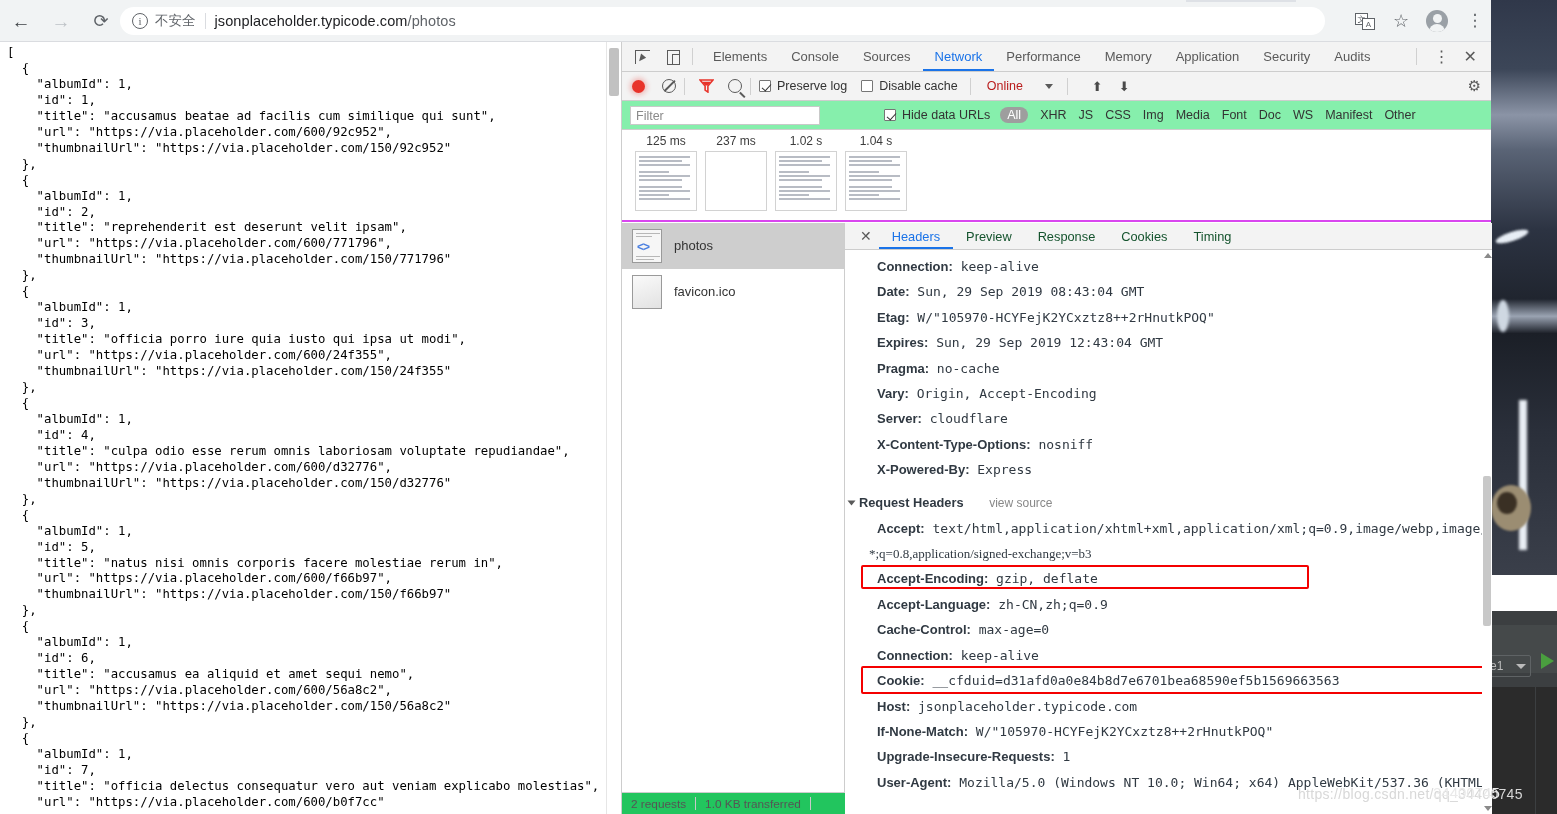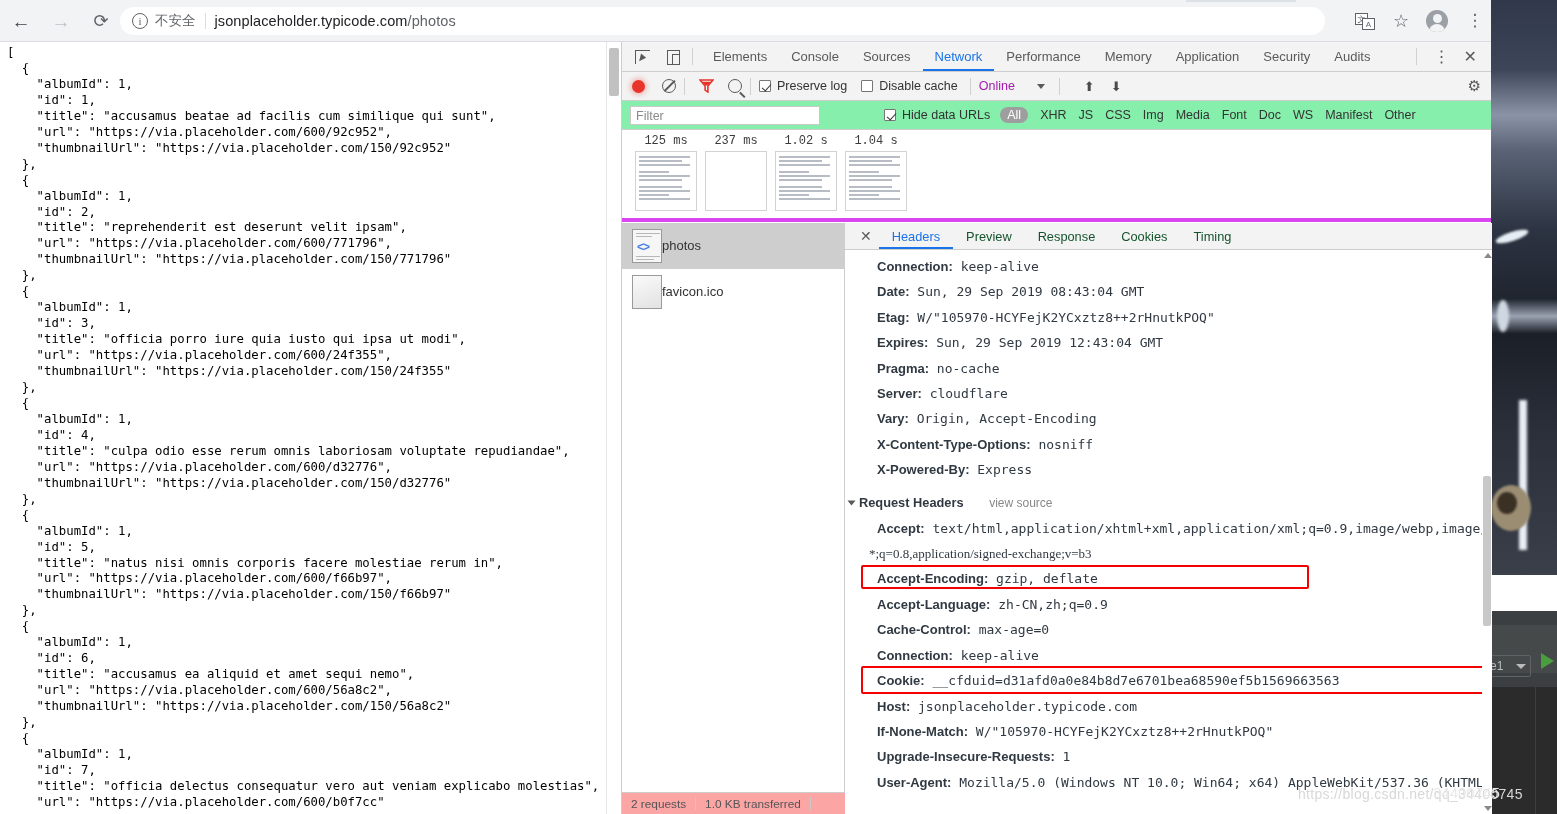--- a/index.html
+++ b/index.html
@@ -86,48 +86,48 @@
   .rec-dot { width:13px; height:13px; border-radius:50%; background:#e8332a; box-shadow:0 0 5px 2px rgba(232,51,42,.30); cursor:pointer; }
   .clear-ic { width:14px; height:14px; border:1.6px solid #5a5a5a; border-radius:50%; margin-left:17px; position:relative; cursor:pointer; }
   .clear-ic::after { content:""; position:absolute; left:-1px; top:5px; width:15px; height:1.6px; background:#5a5a5a; transform:rotate(-45deg); }
   .funnel { width:15px; height:14px; margin-left:6px; cursor:pointer; }
   .search-ic { width:14px; height:14px; border:1.6px solid #5a5a5a; border-radius:50%; margin-left:14px; position:relative; cursor:pointer; }
   .search-ic::after { content:""; position:absolute; right:-5px; bottom:-4px; width:7px; height:1.6px; background:#5a5a5a; transform:rotate(45deg); }
   .cb { width:12px; height:12px; border:1px solid #767676; background:#fff; display:inline-block; vertical-align:-2px; position:relative; border-radius:1px; }
   .cb.on { background:#fff; }
   .cb.on::after { content:""; position:absolute; left:3.5px; top:0.5px; width:4px; height:8px; border:solid #333; border-width:0 1.8px 1.8px 0; transform:rotate(42deg); }
   .tb-label { font-size:12.5px; color:#333; margin-left:6px; cursor:pointer; }
-  .online-sel { font-size:12.5px; color:#a21caf; cursor:pointer; }
+  .online-sel { font-size:12.5px; color:#b91c1c; margin-left:8px; cursor:pointer; }
   .caret-dn { width:0; height:0; border-left:4px solid transparent; border-right:4px solid transparent; border-top:5px solid #5a5a5a; margin-left:22px; cursor:pointer; }
   .arrow-ic { font-size:13px; color:#4a4a4a; margin-left:16px; cursor:pointer; }
   .gear { margin-left:auto; margin-right:10px; cursor:pointer; font-size:15px; color:#5a5a5a; }
 
   .dt-filterbar { position:relative; height:29px; background:#86efac; border-bottom:1px solid #cdcdcd; display:flex; align-items:center; padding-left:8px; }
   .filter-input { width:190px; height:19px; border:1px solid #c9c9c9; background:#fff; font-size:12.5px; color:#8a8a8a; padding:0 5px; line-height:18px; }
   .ftype { font-size:12.5px; color:#333; margin-left:12px; cursor:pointer; }
   .ftype.all { background:#9e9e9e; color:#fff; border-radius:8px; padding:1px 7px; margin-left:10px; }
 
-  .filmstrip { position:relative; height:92px; background:#fff; border-bottom:4px solid #d946ef; display:flex; padding:4px 0 0 10px;font-family:Liberation Mono, monospace; }
+  .filmstrip { position:relative; height:92px; background:#fff; border-bottom:2px solid #d946ef; display:flex; padding:4px 0 0 10px; }
   .frame { width:68px; margin-right:2px; }
   .frame .ts { font-size:12px; color:#3c3c3c; text-align:center; margin-bottom:3px; }
   .frame .shot { width:62px; height:60px; border:1px solid #d2d2d2; background:#fff; margin:0 auto; padding:4px 3px; overflow:hidden; cursor:pointer; }
   .frame .shot .ln { height:2px; background:#b8bcc4; margin-bottom:2px; }
   .frame .shot .ln.s { width:55%; } .frame .shot .ln.m { width:80%; } .frame .shot .ln.l { width:95%; }
   .frame .shot .gap { height:3px; }
 
   .dt-split { position:absolute; left:0; top:181px; width:870px; height:591px; display:flex; }
   .reqlist { width:223px; border-right:1px solid #cdcdcd; background:#fff; position:relative; }
   .reqlist-head { height:25px; background:#f3f3f3; border-bottom:1px solid #cdcdcd; font-size:13px; color:#333; line-height:25px; padding-left:11px; }
   .req-row { height:46px; display:flex; align-items:center; padding-left:10px; cursor:pointer; border-bottom:1px solid transparent; }
   .req-row.sel { background:#cecece; }
   .doc-ic { width:30px; height:34px; border:1px solid #9a9a9a; background:#f6f6f6; position:relative; flex:none; }
   .doc-ic .tl { position:absolute; left:3px; width:24px; height:1.5px; background:#b7b7b7; }
   .doc-ic .code { position:absolute; left:4px; top:11px; width:22px; height:12px; color:#4a7fe0; font-size:12px; font-weight:bold; line-height:12px; letter-spacing:-1px; }
   .blank-ic { width:30px; height:34px; border:1px solid #9a9a9a; background:linear-gradient(160deg,#fafafa,#e2e2e2); flex:none; }
-  .req-name { font-size:13px; color:#333; }
+  .req-name { font-size:13px; color:#333; margin-left:12px; }
 
   .details { flex:1; background:#fff; position:relative; overflow:hidden; }
   .det-tabbar { height:27px; background:#f3f3f3; border-bottom:1px solid #cdcdcd; display:flex; align-items:center; padding-left:8px; }
   .det-x { font-size:14px; color:#5a5a5a; padding:0 7px; cursor:pointer; }
   .det-tab { font-size:12.8px; color:#14532d; padding:0 13px; height:26px; line-height:27px; cursor:pointer; }
   .det-tab.active { color:#1a73e8; border-bottom:2px solid #1a73e8; }
 
   .hdr-body { position:absolute; left:0; top:27px; right:0; bottom:0; overflow:hidden; padding-top:4px; }
   .hdr-line { font-size:13px; line-height:25.4px; color:#303942; font-family:"DejaVu Sans Mono", monospace; padding-left:32px; white-space:pre; position:relative; }
   .hdr-line .k { font-family:"Liberation Sans", sans-serif; font-weight:bold; color:#303942; }
@@ -135,21 +135,21 @@
   .hdr-section .tri { position:absolute; left:4px; top:9px; width:0; height:0; border-left:5px solid #5a5a5a; border-top:4px solid transparent; border-bottom:4px solid transparent; transform:rotate(90deg); }
   .hdr-section .vs { font-weight:normal; color:#888; font-size:12px; margin-left:22px; cursor:pointer; }
   .hdr-cont { font-size:13px; line-height:25.4px; color:#303942; font-family:Liberation Serif, serif; padding-left:32px; white-space:pre; }
   .hl-box { position:absolute; border:2.2px solid #f40000; border-radius:2px; pointer-events:none; }
 
   .det-scroll { position:absolute; right:0; top:27px; width:10px; bottom:0; background:#fff; }
   .det-scroll .thumb { position:absolute; left:1px; top:226px; width:8px; height:150px; background:#c8c8c8; border-radius:2px; }
   .det-scroll .up { position:absolute; left:2px; top:3px; width:0; height:0; border-left:4px solid transparent; border-right:4px solid transparent; border-bottom:5px solid #8a8a8a; }
   .det-scroll .dn { position:absolute; left:2px; bottom:3px; width:0; height:0; border-left:4px solid transparent; border-right:4px solid transparent; border-top:5px solid #8a8a8a; }
 
-  .statusbar { position:absolute; left:0; bottom:0; width:223px; height:22px; background:#fca5a5; border-top:1px solid #cdcdcd; display:flex; align-items:center; font-size:11.8px; color:#555; }
+  .statusbar { position:absolute; left:0; bottom:0; width:223px; height:22px; background:#22c55e; border-top:1px solid #cdcdcd; display:flex; align-items:center; font-size:11.8px; color:#555; }
   .statusbar span { padding:0 9px; }
   .statusbar .sp { width:1px; height:13px; background:#c9c9c9; }
 
   .watermark { position:absolute; left:1298px; top:786px; font-size:14px; color:#d8d8d8; letter-spacing:.3px; white-space:nowrap; }
   .wm-over { position:absolute; left:1433px; top:784px; font-size:15px; color:#e9e9e9; white-space:nowrap; }
 </style>
 </head>
 <body>
 
 <div class="screen">
@@ -416,22 +416,22 @@
           <div class="det-tab">Cookies</div>
           <div class="det-tab">Timing</div>
         </div>
 
         <div class="hdr-body">
           <div class="hdr-line"><span class="k">Connection:</span><span> keep-alive</span></div>
           <div class="hdr-line"><span class="k">Date:</span><span> Sun, 29 Sep 2019 08:43:04 GMT</span></div>
           <div class="hdr-line"><span class="k">Etag:</span><span> W/"105970-HCYFejK2YCxztz8++2rHnutkPOQ"</span></div>
           <div class="hdr-line"><span class="k">Expires:</span><span> Sun, 29 Sep 2019 12:43:04 GMT</span></div>
           <div class="hdr-line"><span class="k">Pragma:</span><span> no-cache</span></div>
+          <div class="hdr-line"><span class="k">Vary:</span><span> Origin, Accept-Encoding</span></div>
           <div class="hdr-line"><span class="k">Server:</span><span> cloudflare</span></div>
-          <div class="hdr-line"><span class="k">Vary:</span><span> Origin, Accept-Encoding</span></div>
           <div class="hdr-line"><span class="k">X-Content-Type-Options:</span><span> nosniff</span></div>
           <div class="hdr-line"><span class="k">X-Powered-By:</span><span> Express</span></div>
 
           <div style="height:7px;"></div>
           <div class="hdr-section">
             <span class="tri"></span>
             <span>Request Headers</span>
             <span class="vs">view source</span>
           </div>
 

